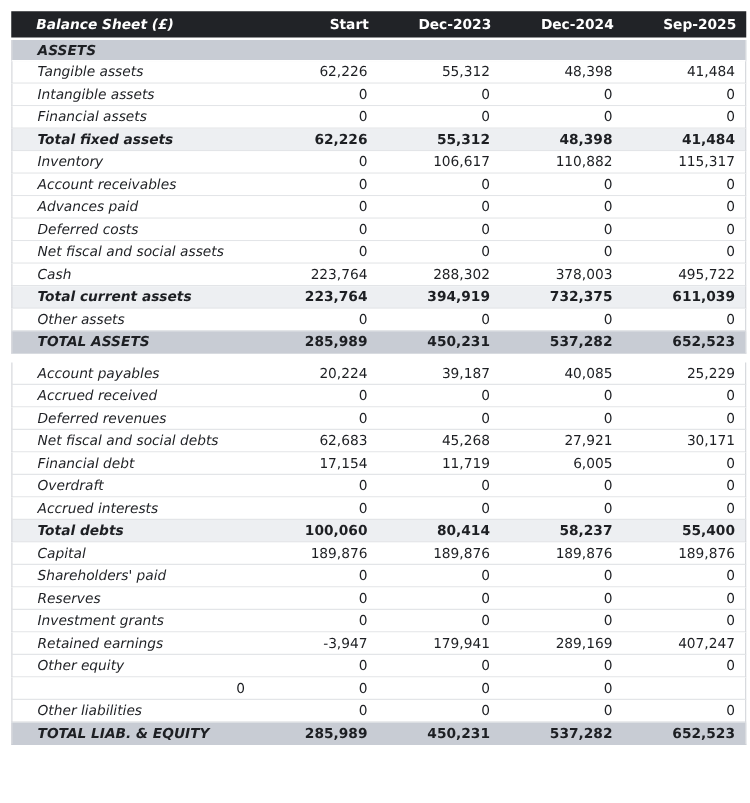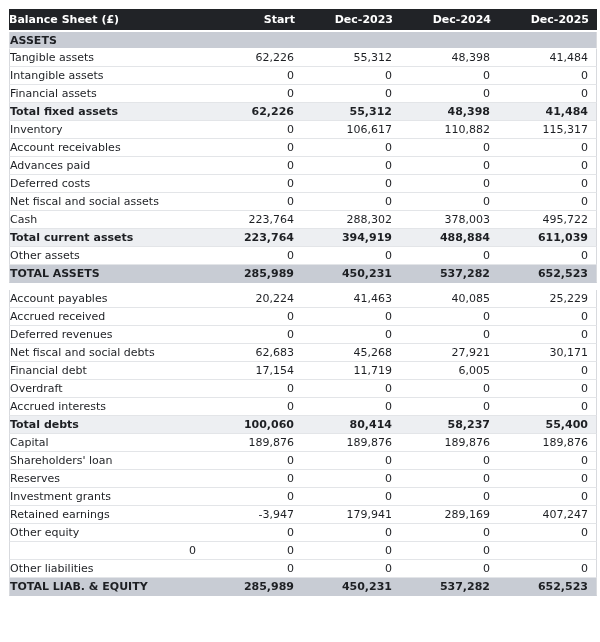--- a/index.html
+++ b/index.html
@@ -57,41 +57,42 @@
     font-weight:bold;
     border-bottom:1px solid var(--band-bg);
   }
   .row.gap{
     height:7px;
     background:#ffffff;
     border:none;
     display:block;
   }
   .label{
-    padding-left:0;
+    padding-left:20px;
     white-space:nowrap;
     overflow:hidden;
+    font-style:italic;
   }
   .section .label{grid-column:1 / -1;}
   .num{
     text-align:right;
     padding-right:8px;
     white-space:nowrap;
   }
 </style>
 </head>
 <body>
 
 <div class="sheet">
   <div class="grid header-row">
     <div class="label">Balance Sheet (£)</div>
     <div class="num">Start</div>
     <div class="num">Dec-2023</div>
     <div class="num">Dec-2024</div>
-    <div class="num">Dec-2025</div>
+    <div class="num">Sep-2025</div>
   </div>
   <div id="rows">
       <div class="grid row section">
         <div class="label">ASSETS</div>
       </div>
       <div class="grid row data">
         <div class="label">Tangible assets</div>
         <div class="num">62,226</div>
         <div class="num">55,312</div>
         <div class="num">48,398</div>
@@ -157,42 +158,42 @@
         <div class="label">Cash</div>
         <div class="num">223,764</div>
         <div class="num">288,302</div>
         <div class="num">378,003</div>
         <div class="num">495,722</div>
       </div>
       <div class="grid row subtotal">
         <div class="label">Total current assets</div>
         <div class="num">223,764</div>
         <div class="num">394,919</div>
-        <div class="num">488,884</div>
+        <div class="num">732,375</div>
         <div class="num">611,039</div>
       </div>
       <div class="grid row data">
         <div class="label">Other assets</div>
         <div class="num">0</div>
         <div class="num">0</div>
         <div class="num">0</div>
         <div class="num">0</div>
       </div>
       <div class="grid row grand">
         <div class="label">TOTAL ASSETS</div>
         <div class="num">285,989</div>
         <div class="num">450,231</div>
         <div class="num">537,282</div>
         <div class="num">652,523</div>
       </div>
       <div class="row gap"></div>
       <div class="grid row data">
         <div class="label">Account payables</div>
         <div class="num">20,224</div>
-        <div class="num">41,463</div>
+        <div class="num">39,187</div>
         <div class="num">40,085</div>
         <div class="num">25,229</div>
       </div>
       <div class="grid row data">
         <div class="label">Accrued received</div>
         <div class="num">0</div>
         <div class="num">0</div>
         <div class="num">0</div>
         <div class="num">0</div>
       </div>
@@ -239,21 +240,21 @@
         <div class="num">55,400</div>
       </div>
       <div class="grid row data">
         <div class="label">Capital</div>
         <div class="num">189,876</div>
         <div class="num">189,876</div>
         <div class="num">189,876</div>
         <div class="num">189,876</div>
       </div>
       <div class="grid row data">
-        <div class="label">Shareholders' loan</div>
+        <div class="label">Shareholders' paid</div>
         <div class="num">0</div>
         <div class="num">0</div>
         <div class="num">0</div>
         <div class="num">0</div>
       </div>
       <div class="grid row data">
         <div class="label">Reserves</div>
         <div class="num">0</div>
         <div class="num">0</div>
         <div class="num">0</div>

